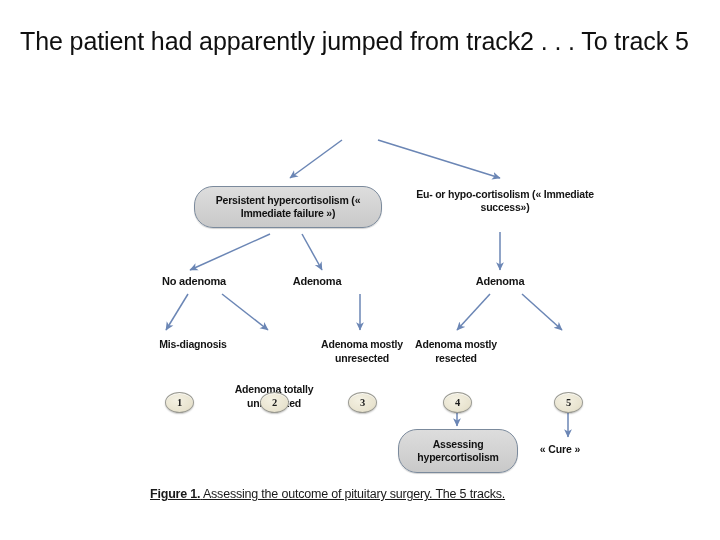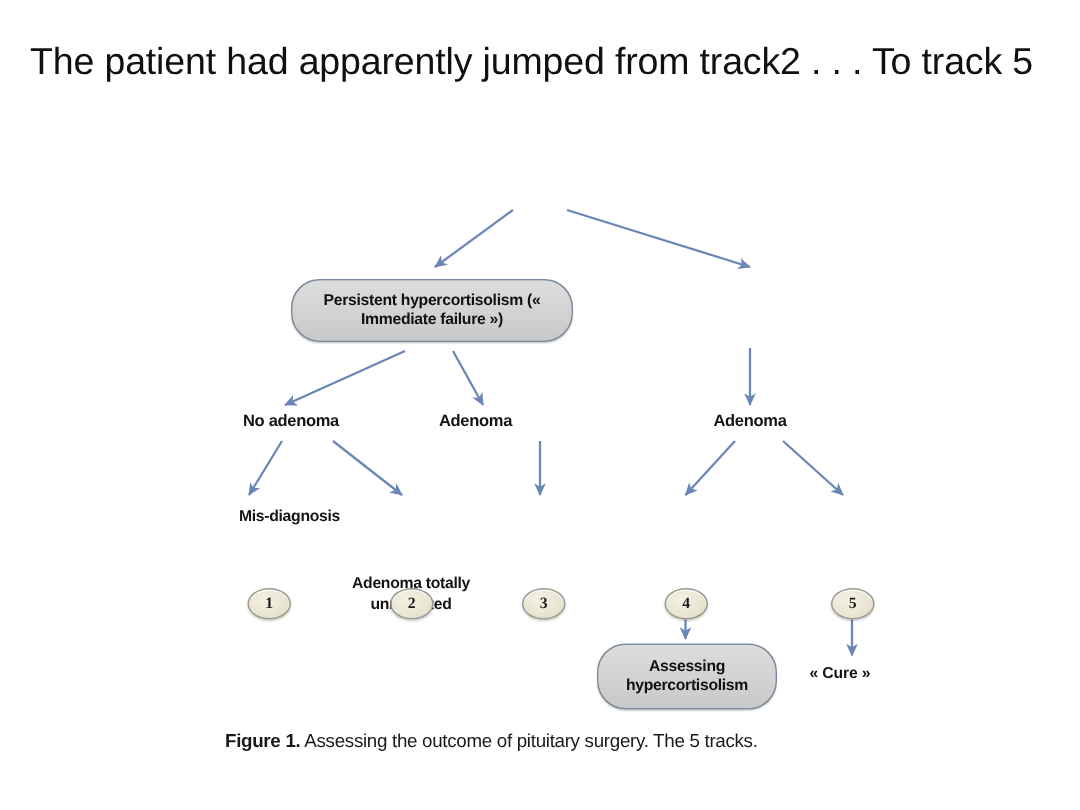--- a/index.html
+++ b/index.html
@@ -169,20 +169,21 @@
   
   #figure-caption {
     position: absolute;
     left: 40px;
     top: 375px;
     width: 470px;
     text-align: left;
     font-size: 12.5px;
     letter-spacing: -0.2px;
     color: #1a1a1a;
+    text-decoration: underline;
   }
   #figure-caption .cap-strong {
     font-weight: 700;
   }
 </style>
 </head>
 <body>
 
 <div id="slide-title">The patient had apparently jumped from track2 . . . To track 5</div>
 
@@ -213,27 +214,30 @@
       <line x1="412" y1="182" x2="452" y2="218"></line>
 
       <line x1="347" y1="301" x2="347" y2="314"></line>
       <line x1="458" y1="301" x2="458" y2="325"></line>
     </g>
   </svg>
 
 
   <div class="gbox" id="box-persistent">Persistent hypercortisolism (« Immediate failure »)</div>
 
+  <div class="node plain" id="txt-eucortisolism">Eu- or hypo-cortisolism (« Immediate success»)</div>
 
   <div class="node mid-label" id="mid-no-adenoma">No adenoma</div>
   <div class="node mid-label" id="mid-adenoma-1">Adenoma</div>
   <div class="node mid-label" id="mid-adenoma-2">Adenoma</div>
 
   <div class="node leaf-label" id="leaf-1">Mis-diagnosis</div>
   <div class="node leaf-label" id="leaf-2">Adenoma totally unresected</div>
+  <div class="node leaf-label" id="leaf-3">Adenoma mostly unresected</div>
+  <div class="node leaf-label" id="leaf-4">Adenoma mostly resected</div>
 
   <div class="badge" id="badge-1">1</div>
   <div class="badge" id="badge-2">2</div>
   <div class="badge" id="badge-3">3</div>
   <div class="badge" id="badge-4">4</div>
   <div class="badge" id="badge-5">5</div>
 
   <div class="gbox" id="box-recurrent">Assessing hypercortisolism</div>
 
   <div class="node" id="txt-cure">« Cure »</div>

